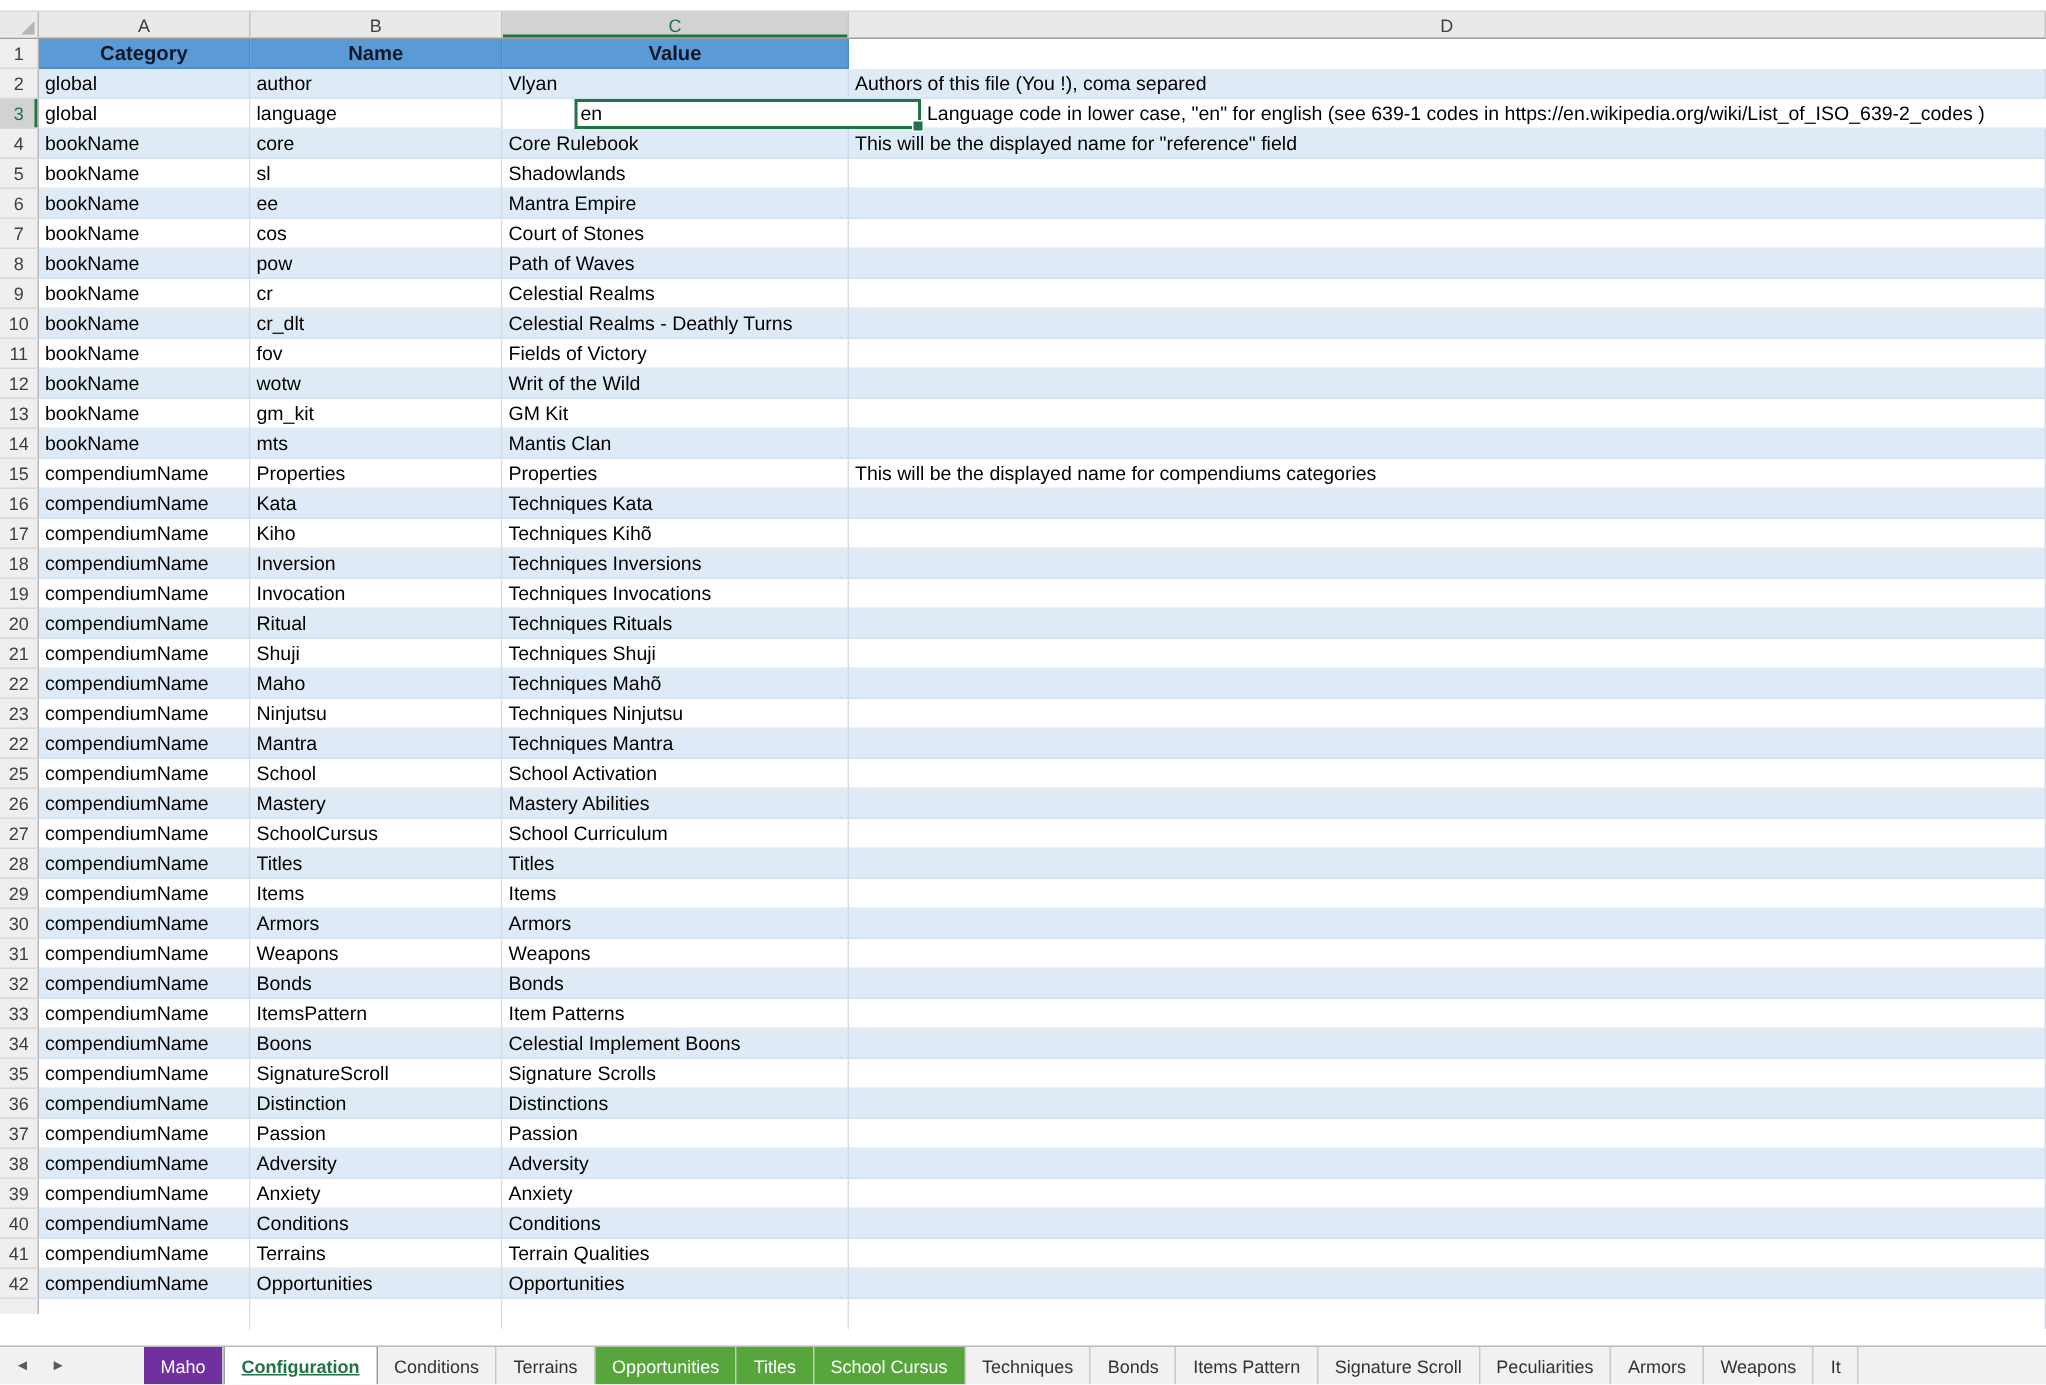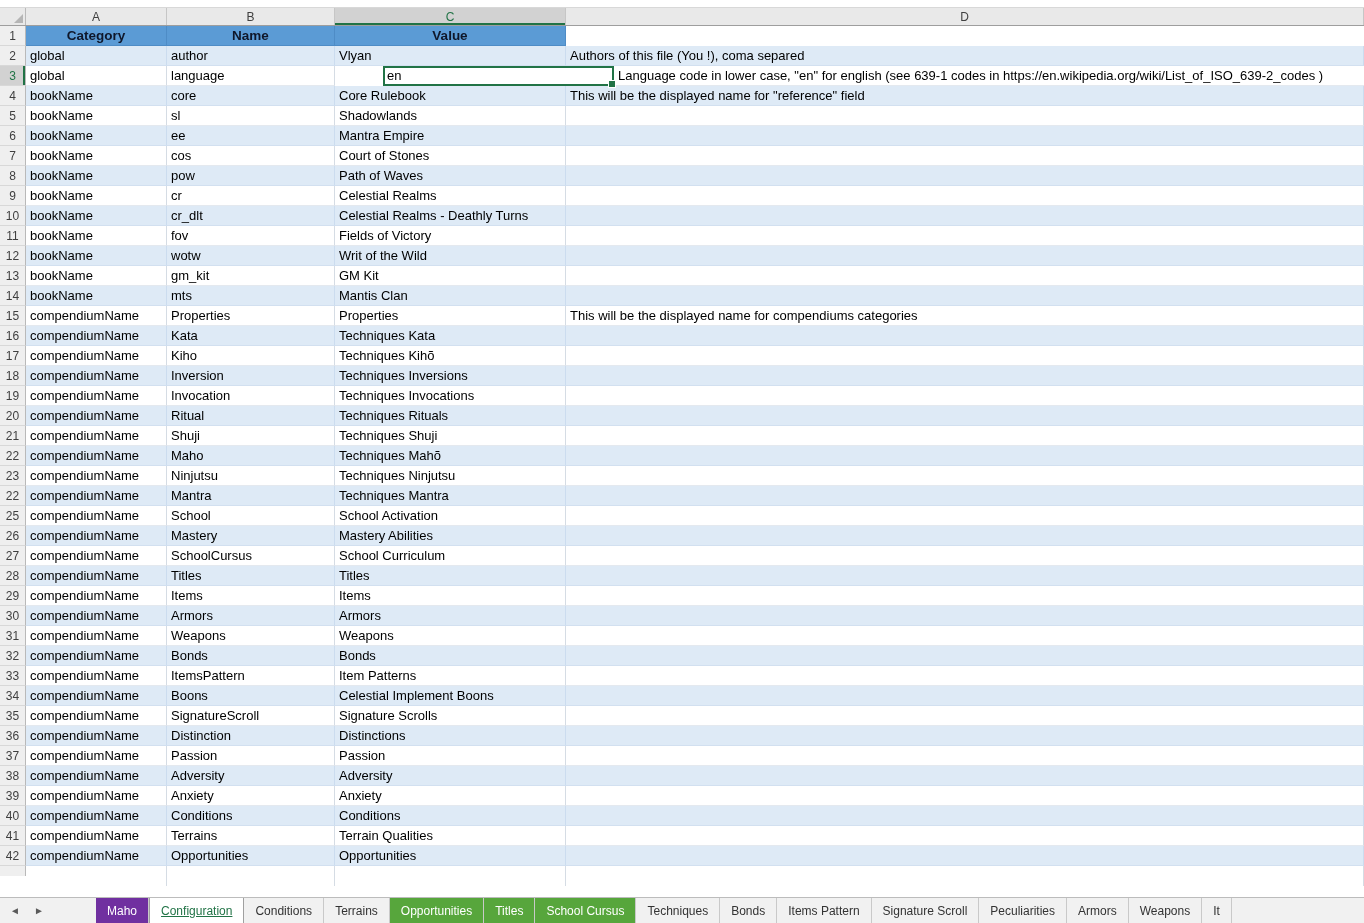--- a/index.html
+++ b/index.html
@@ -49,21 +49,21 @@
 
   
   .tabbar { height: 26px; flex: 0 0 26px; background: #F1F1F1; border-top: 1px solid #BCBCBC; display: flex; align-items: stretch; overflow: hidden; }
   .tabnav { flex: 0 0 96px; display: flex; align-items: center; gap: 14px; padding-left: 10px; }
   .navarrow { font-size: 10px; color: #5A5A5A; cursor: pointer; }
   .tabs { display: flex; align-items: stretch; }
   .tab { display: flex; align-items: center; padding: 0 11px; font-size: 12px; color: #333;
          border-right: 1px solid #C9C9C9; white-space: nowrap; cursor: pointer; }
   .tab.purple { background: var(--tab-purple, #7030A0); color: #fff; }
   .tab.green  { background: var(--tab-green, #57A63C); color: #fff; }
-  .tab.active { background: #ffffff; color: var(--selection-green, #217346); font-weight: normal; text-decoration: underline;
+  .tab.active { background: #ffffff; color: var(--selection-green, #217346); font-weight: bold; text-decoration: underline;
                 border-left: 1px solid #A0A0A0; border-right: 1px solid #A0A0A0; }
 </style>
 </head>
 <body>
 
 <div class="sheet">
 
   <div class="topstrip"></div>
 
   <div class="colheads">

